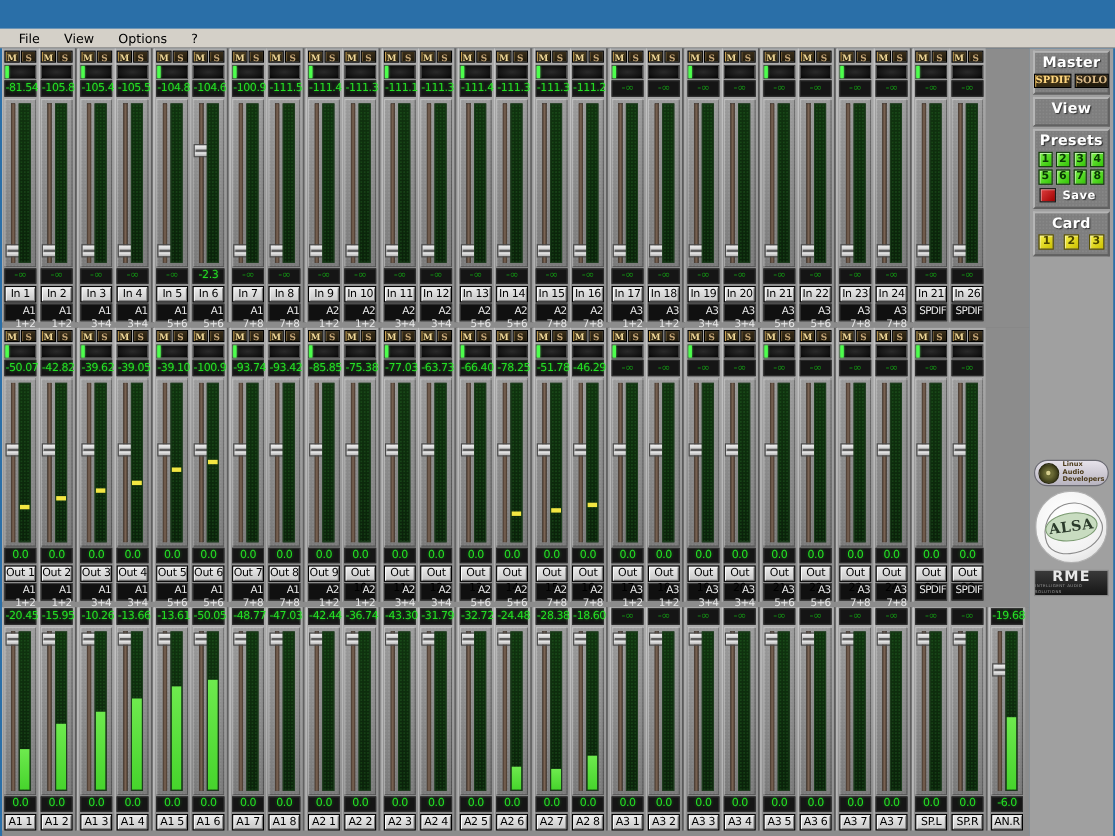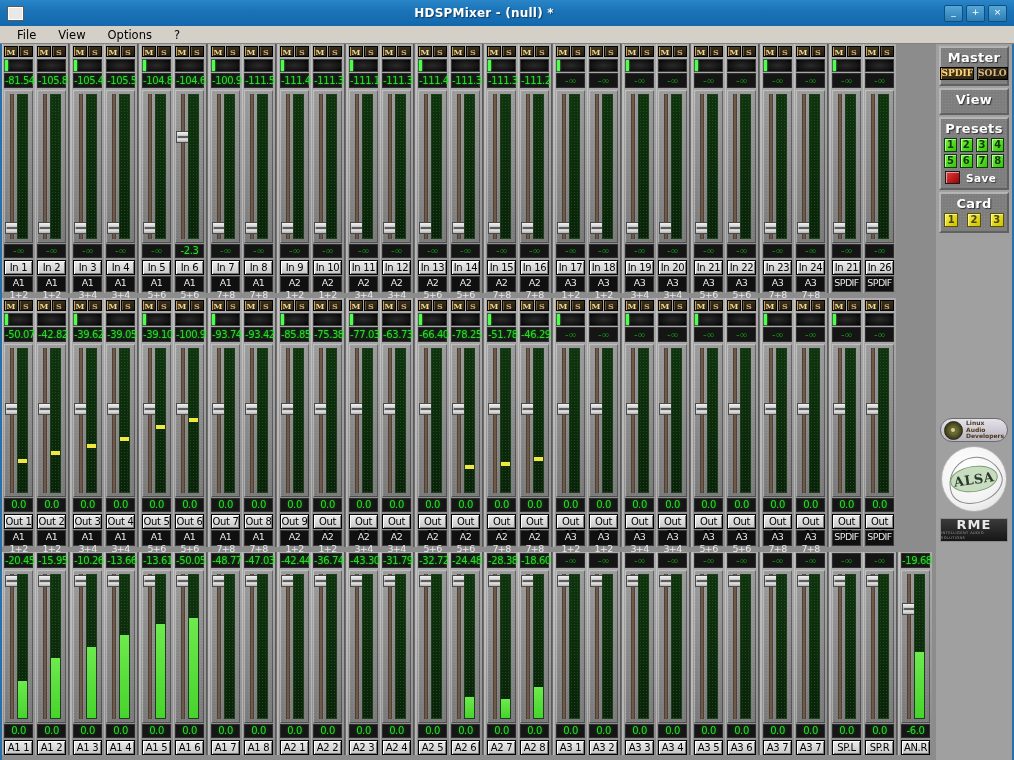--- a/index.html
+++ b/index.html
@@ -175,21 +175,21 @@
     background:linear-gradient(180deg,#eeeeee,#c6c6c6);
     border:1px solid #000;
     box-shadow:inset 1px 1px 0 #fff, inset -1px -1px 0 #777;
     color:#000;font-size:10px;line-height:13px;text-align:center;
     letter-spacing:-0.3px;
   }
   
   .routing{
     height:16px;margin:1px 1px 1px 1px;box-sizing:border-box;
     background:#101010;border:1px solid #3a3a3a;
-    color:#e8e8e8;font-size:9.5px;line-height:12px;text-align:center;
+    color:#e8e8e8;font-size:9.5px;line-height:12px;text-align:right;
     letter-spacing:-0.6px;font-family:"DejaVu Sans",sans-serif;
   }
 
   
   .panelbox{
     margin:2px 3px;border:2px outset #b5b5b5;
     background:#7e7e7e;
     background-image:radial-gradient(rgba(255,255,255,.10) 0.5px, rgba(0,0,0,0) 0.6px);
     background-size:3px 3px;
     box-sizing:border-box;padding:2px 3px 4px 3px;
@@ -279,29 +279,20 @@
   }
   .rme .r1{color:#e8e8e8;font-size:13px;font-weight:bold;letter-spacing:1px;
            font-family:"DejaVu Sans",sans-serif;line-height:12px;}
   .rme .r2{color:#9a9a9a;font-size:3.6px;letter-spacing:.4px;line-height:5px;}
 </style>
 </head>
 <body>
 
 <div id="app">
 
-  <div class="titlebar">
-    <div class="tb-icon"></div>
-    <div class="tb-title">HDSPMixer - (null) *</div>
-    <div class="tb-btns">
-      <div class="tb-btn">_</div>
-      <div class="tb-btn">+</div>
-      <div class="tb-btn">×</div>
-    </div>
-  </div>
 
   <div class="menubar" id="menubar">
       <div class="menuitem">File</div>
       <div class="menuitem">View</div>
       <div class="menuitem">Options</div>
       <div class="menuitem">?</div>
     </div>
 
   <div class="main">
 

